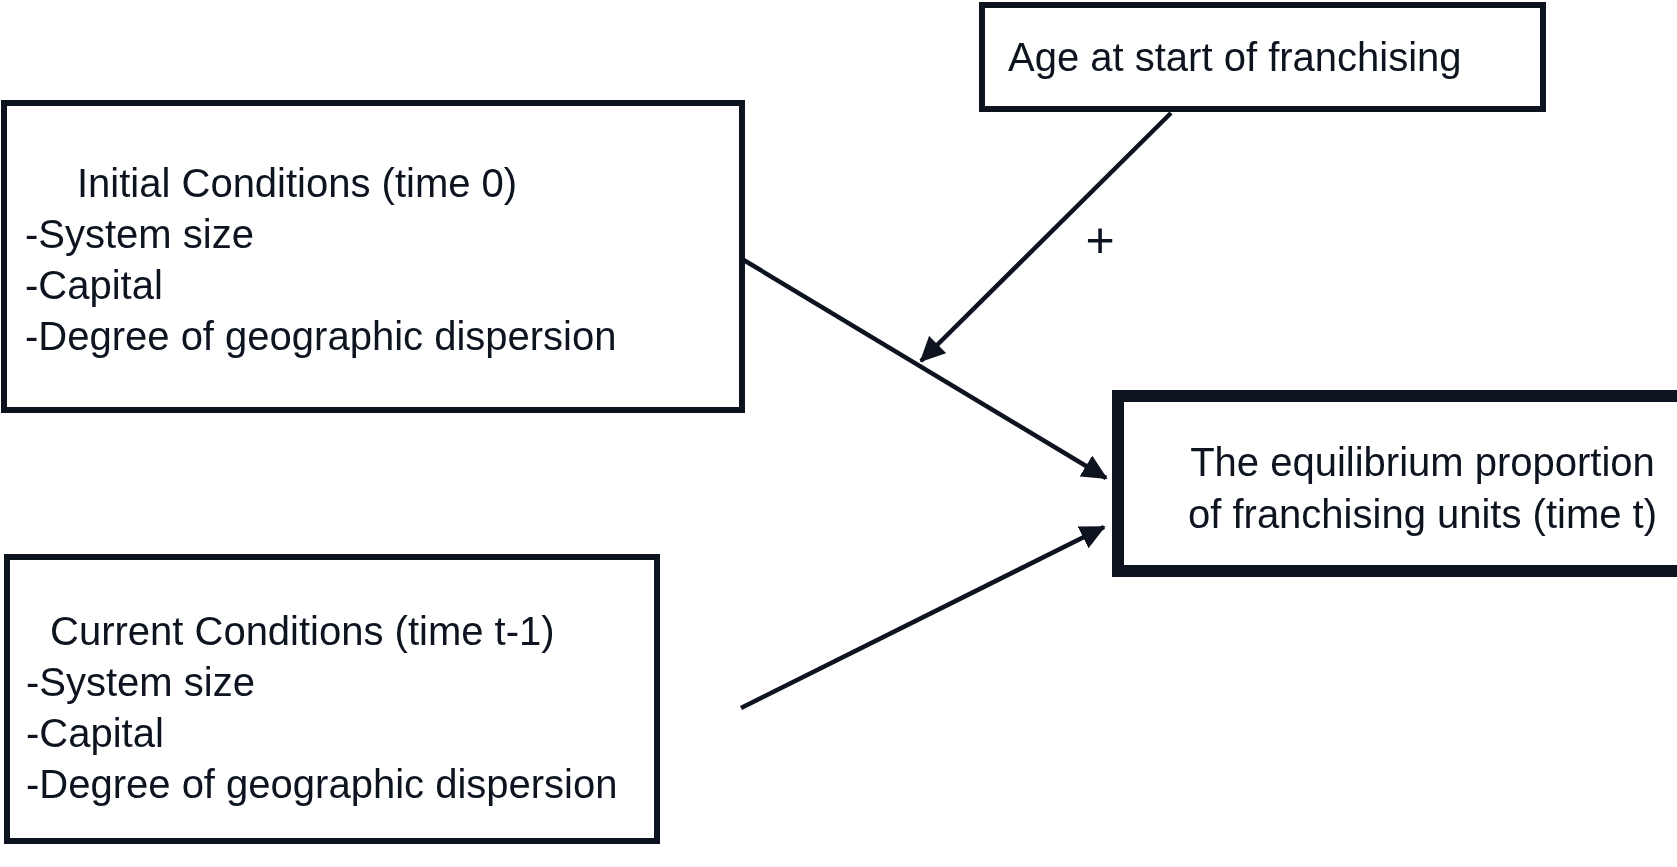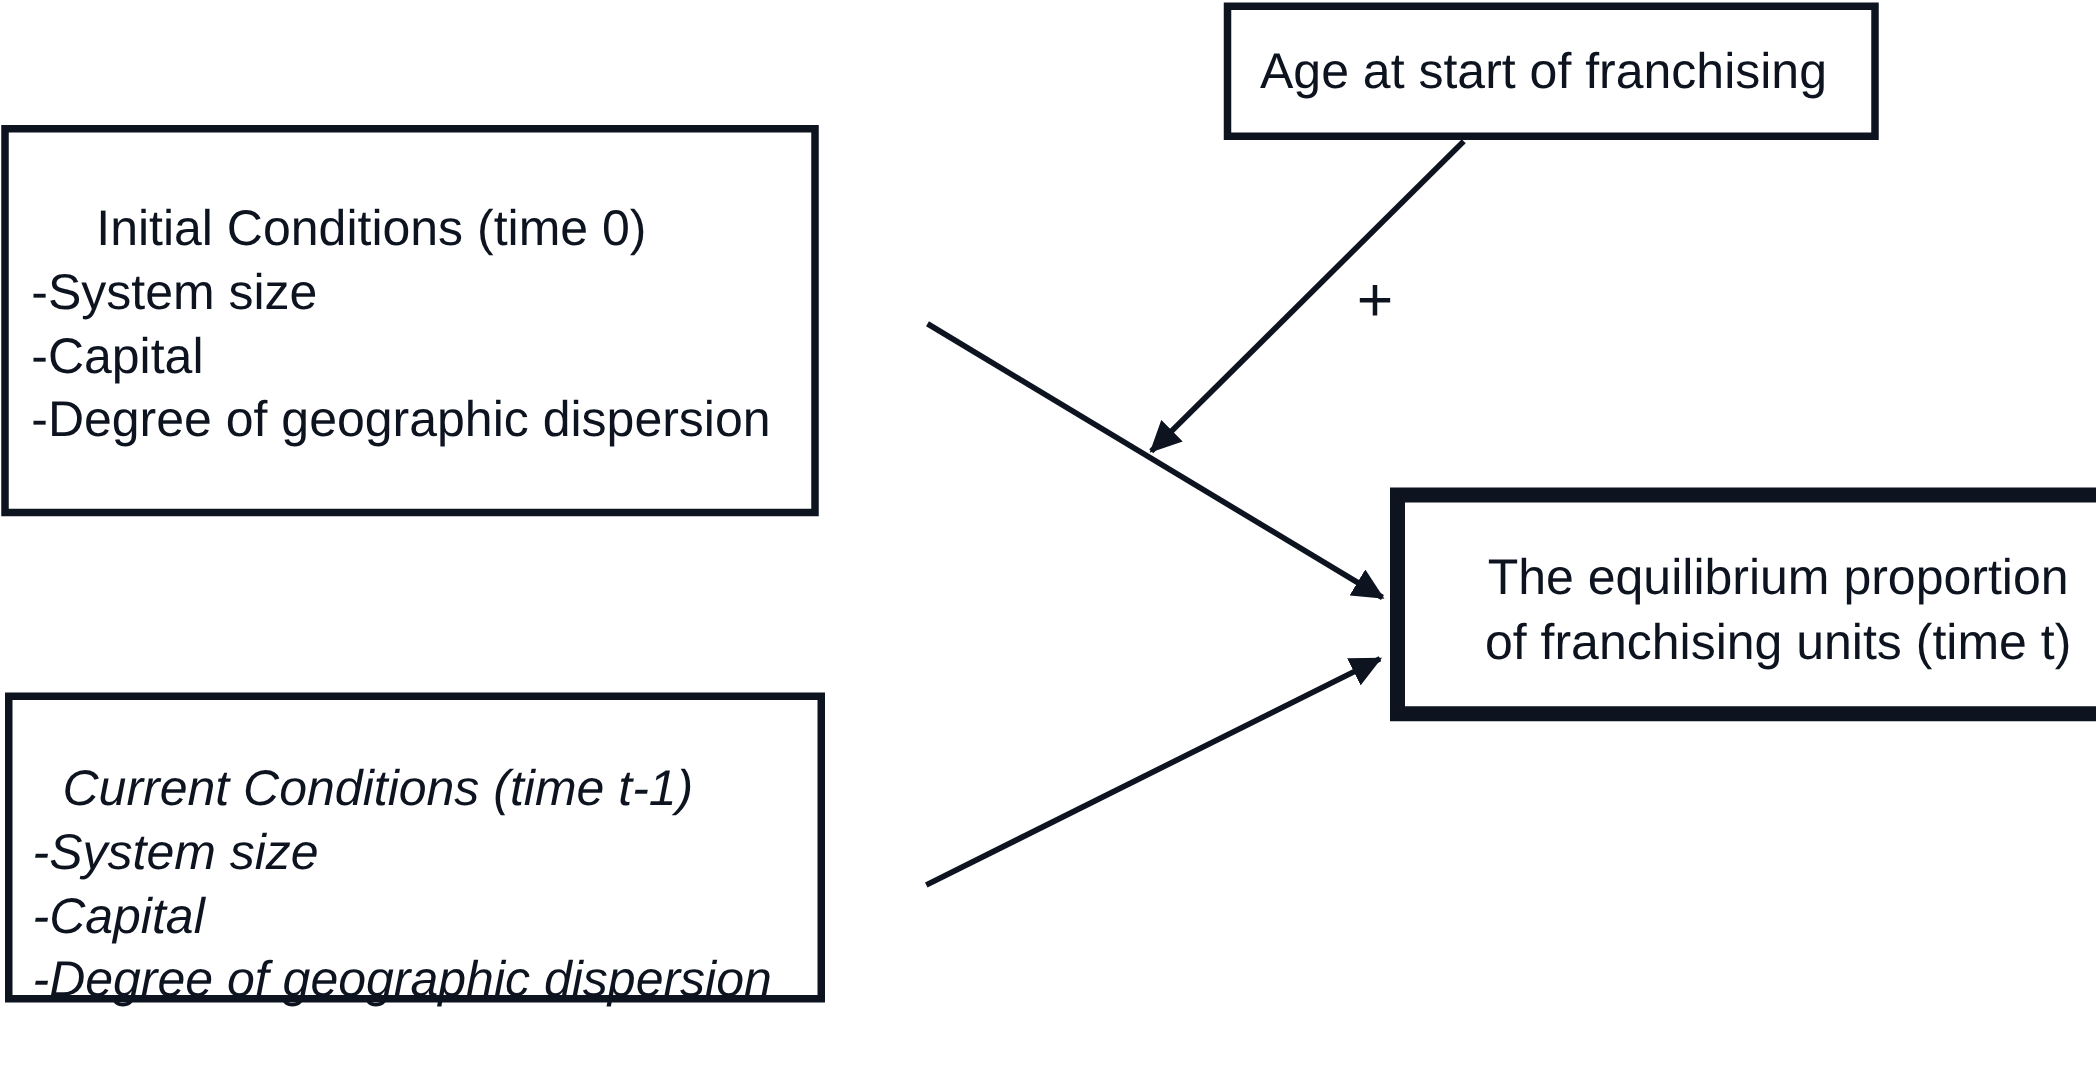--- a/index.html
+++ b/index.html
@@ -15,32 +15,31 @@
   .node {
     position: absolute;
     background: #ffffff;
     border: 6px solid #0d1420;
     box-sizing: border-box;
     font-size: 40px;
     line-height: 51px;
     white-space: nowrap;
   }
   .node-initial {
-    left: 1px; top: 100px; width: 654px; height: 313px;
+    left: 1px; top: 100px; width: 744px; height: 313px;
     padding: 52px 6px 0 18px;
   }
   .node-current {
-    left: 4px; top: 554px; width: 656px; height: 248px;
+    left: 4px; top: 554px; width: 656px; height: 290px;
     padding: 46px 6px 0 16px;
-    font-style: italic;
   }
   .node-title-initial { padding-left: 52px; }
   .node-title-current { padding-left: 24px; }
   .node-age {
-    left: 979px; top: 2px; width: 524px; height: 110px;
+    left: 979px; top: 2px; width: 567px; height: 110px;
     display: flex; align-items: center;
     padding-left: 23px;
   }
   .node-outcome {
     left: 1112px; top: 390px; width: 621px; height: 187px;
     border-width: 12px;
     display: flex; flex-direction: column;
     align-items: center; justify-content: center;
     text-align: center;
     line-height: 52px;

